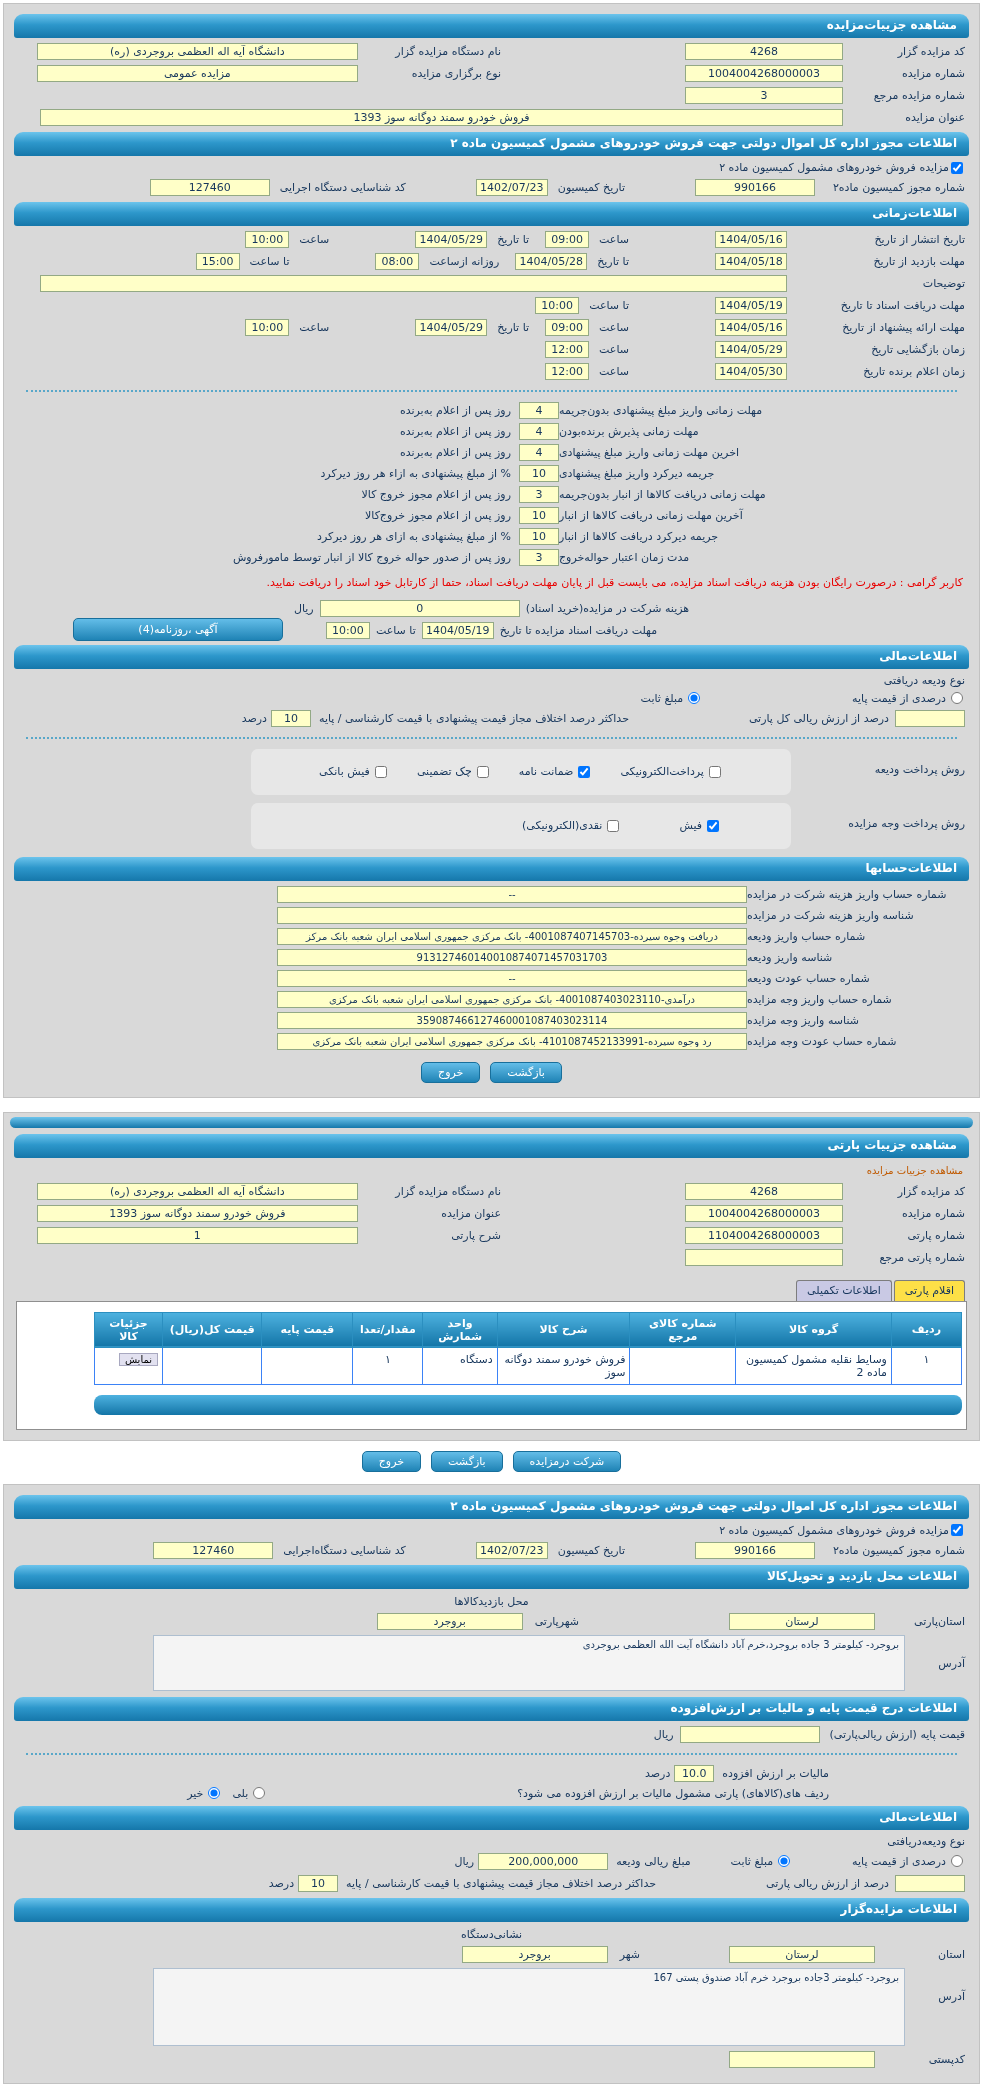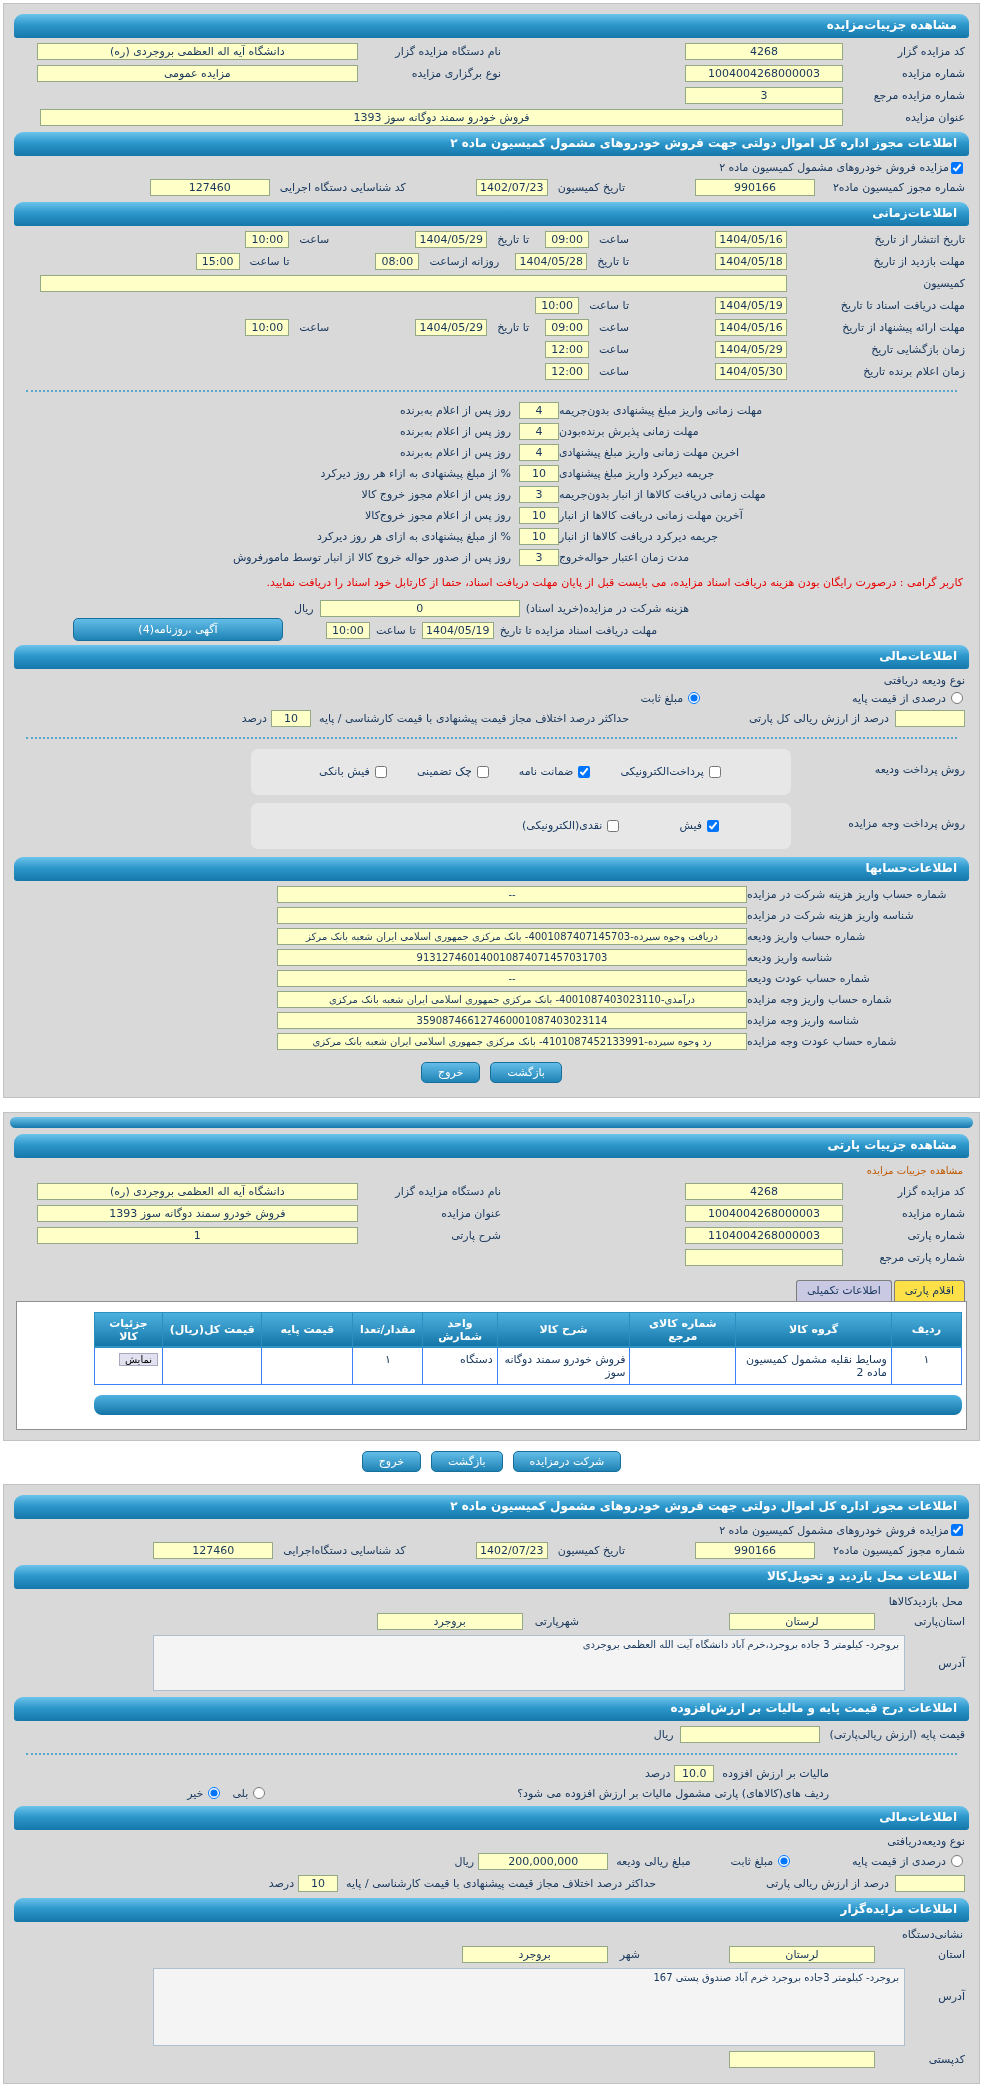--- a/index.html
+++ b/index.html
@@ -66,21 +66,21 @@
   .c-det{width:56px;}
   .mini-btn{background:#e2e1f0;border:1px solid #a8a8c0;font-size:10px;padding:0 5px;cursor:pointer;font-family:inherit;}
   .tbl-footbar{height:20px;background:linear-gradient(180deg,#4eb2e0,#1375a7);border-radius:8px;width:868px;
     margin:10px 0 0 auto;}
   .ta{background:#f4f4f4;border:1px solid #aebfd0;width:752px;height:56px;font-family:inherit;font-size:10px;
     color:#16365c;resize:none;padding:3px 5px;box-sizing:border-box;text-align:right;}
   .ta.big{height:78px;}
   .ta-row{display:flex;align-items:flex-start;margin:5px 14px;}
   .ta-lb{width:60px;padding-top:22px;}
   .fld-col{width:146px;}
-  .sub-title{margin:6px 16px 2px 16px;}
+  .sub-title{margin:6px 16px 2px 16px;text-align:center;}
   .pct-in{width:70px;}
 </style>
 </head>
 <body>
 
 <div class="panel">
 
   <div class="sec-hdr">مشاهده جزییات‌مزایده</div>
 
   <div class="frow">
@@ -149,21 +149,21 @@
     <input class="inp date" value="1404/05/18" style="">
     <span class="lb g1">تا تاریخ</span>
     <input class="inp date" value="1404/05/28" style="">
     <span class="lb g2">روزانه ازساعت</span>
     <input class="inp time" value="08:00" style="">
     <span class="lb g1">تا ساعت</span>
     <input class="inp time" value="15:00" style="">
   </div>
 
   <div class="frow">
-    <span class="lb t-lb">کمیسیون</span>
+    <span class="lb t-lb">توضیحات</span>
     <input class="inp wide" style="">
   </div>
 
   <div class="frow">
     <span class="lb t-lb">مهلت دریافت اسناد  تا تاریخ</span>
     <input class="inp date" value="1404/05/19" style="">
     <span class="lb g1">تا ساعت</span>
     <input class="inp time" value="10:00" style="">
   </div>
 

